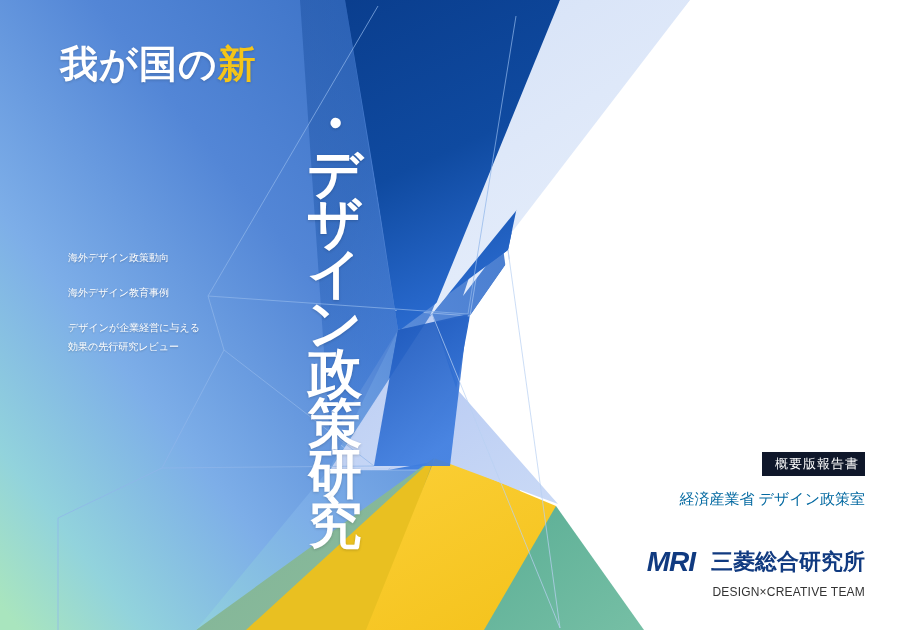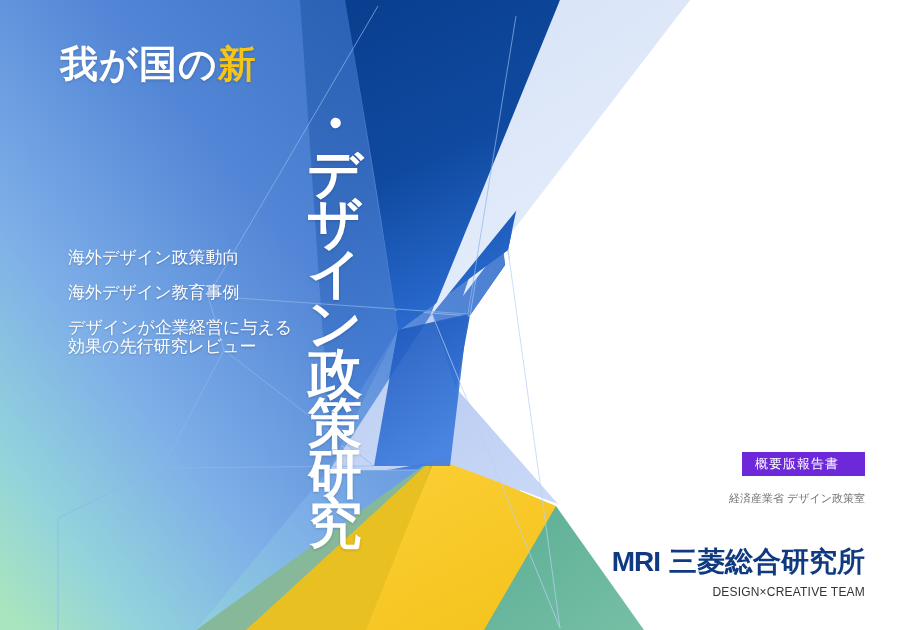--- a/index.html
+++ b/index.html
@@ -64,82 +64,83 @@
     height: 50px;
   }
 
   
   .sub-list {
     position: absolute;
     left: 68px;
     top: 248px;
     width: 230px;
     color: #ffffff;
-    font-size: 17px;
+    font-size: 10px;
     line-height: 19px;
     text-shadow: 0 1px 2px rgba(0,0,0,0.22);
   }
   .sub-item {
     margin-bottom: 16px;
   }
   .sub-item:last-child { margin-bottom: 0; }
   .sub-line { display: block; }
 
   
   .badge {
     position: absolute;
     right: 44px;
     top: 452px;
-    background: #6d28d9;
+    background: #0f172a;
     color: #ffffff;
     font-size: 13px;
     font-weight: 400;
     letter-spacing: 1px;
-    padding: 5px 26px 6px 13px;
+    padding: 5px 6px 6px 13px;
     line-height: 1;
     text-align: center;
     white-space: nowrap;
   }
   .meta {
     position: absolute;
     right: 44px;
     top: 487px;
     width: 320px;
     text-align: right;
-    color: #737373;
-    font-size: 11px;
+    color: #0369a1;
+    font-size: 15px;
     line-height: 23px;
     white-space: nowrap;
   }
   .logo-row {
     position: absolute;
     right: 44px;
     top: 548px;
     width: 320px;
     text-align: right;
     white-space: nowrap;
   }
   .logo-mri {
     display: inline-block;
     color: #103A80;
     font-size: 28px;
     font-weight: 700;
+    font-style: italic;
     letter-spacing: -1px;
     vertical-align: middle;
     line-height: 28px;
   }
   .logo-name {
     display: inline-block;
     color: #103A80;
-    font-size: 28px;
+    font-size: 22px;
     font-weight: 700;
     letter-spacing: 0px;
     vertical-align: middle;
     line-height: 28px;
-    margin-left: 9px;
+    margin-left: 16px;
   }
   .team {
     position: absolute;
     right: 44px;
     top: 585px;
     width: 320px;
     text-align: right;
     color: #333333;
     font-size: 12px;
     letter-spacing: 0.2px;

